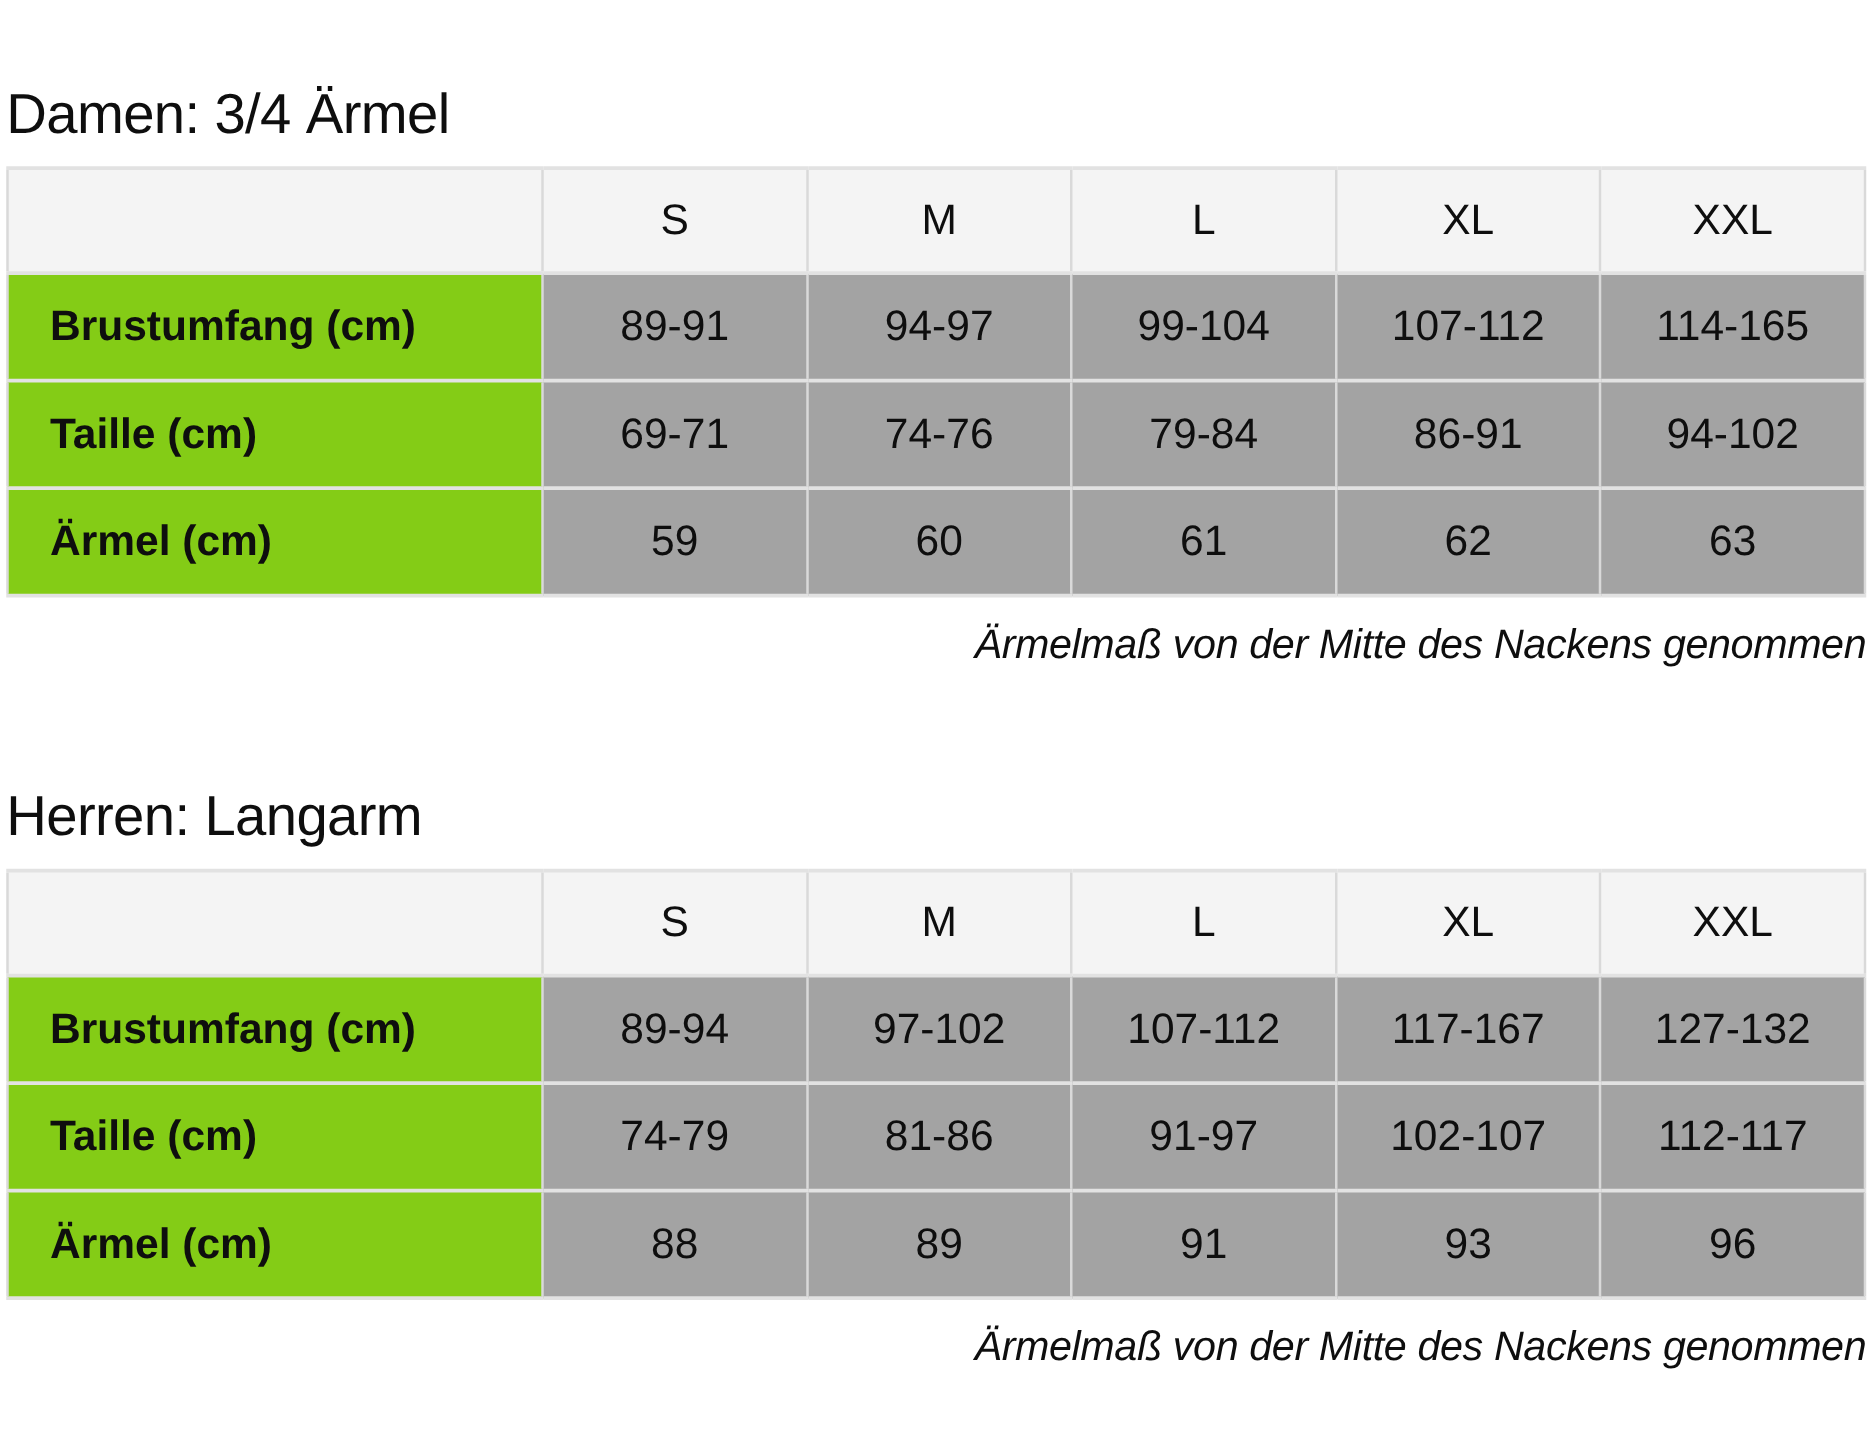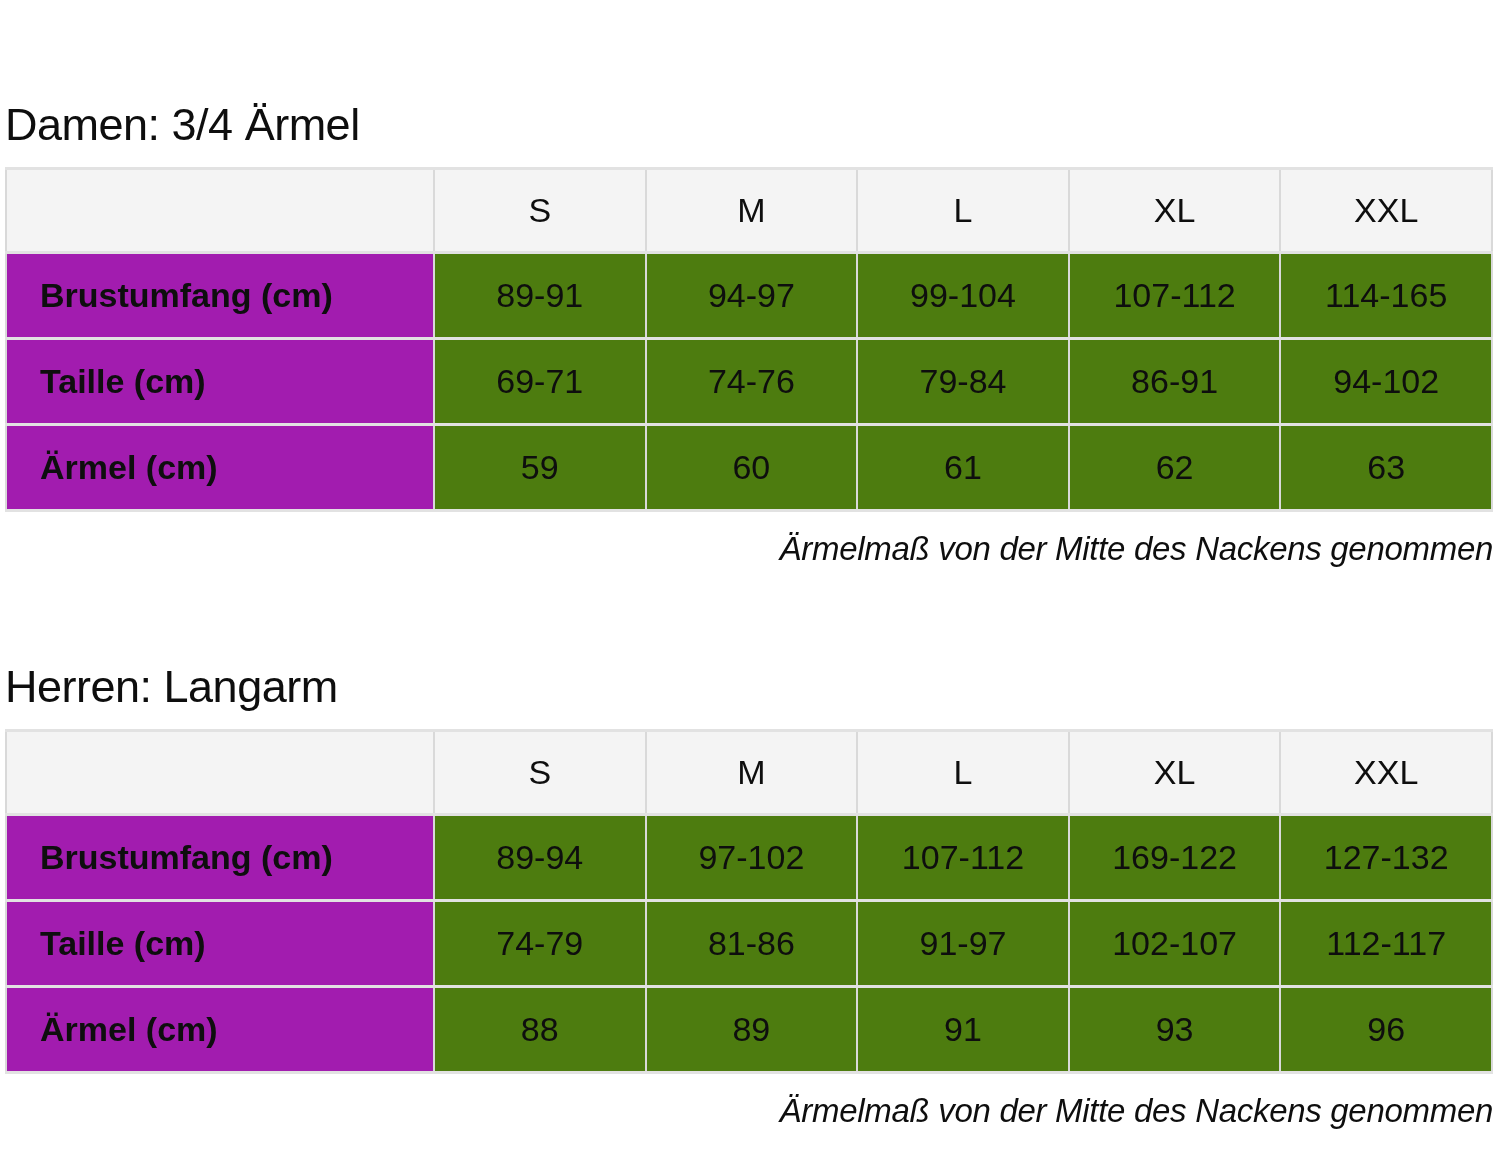--- a/index.html
+++ b/index.html
@@ -26,21 +26,21 @@
     padding-top: 2px;
     letter-spacing: -0.5px;
   }
   .section-heading {
     font-size: 45px;
     font-weight: 500;
     line-height: 1.12;
     margin: 0;
     letter-spacing: -0.5px;
   }
-  .heading-damen  { margin-top: 98px; }
+  .heading-damen  { margin-top: 64px; }
   .heading-herren { margin-top: 93px; }
   table.size-table {
     width: 100%;
     table-layout: fixed;
     border-collapse: collapse;
     margin-top: 17px;
   }
   col.label-col { width: 28.8%; }
   .size-table th,
   .size-table td {
@@ -52,25 +52,25 @@
     text-align: center;
     vertical-align: middle;
     padding: 0;
   }
   .size-table thead th {
     background: #f4f4f4;
     font-weight: 400;
     height: 84px;
   }
   .size-table tbody td {
-    background: #4d7c0f;
+    background: #a3a3a3;
     height: 86px;
   }
   .size-table tbody td.row-label {
-    background: #a21caf;
+    background: #84cc16;
     font-weight: 700;
     text-align: left;
     padding-left: 33px;
   }
   .table-note {
     font-size: 33px;
     font-style: italic;
     font-weight: 400;
     margin: 17px 0 0 0;
     line-height: 1.2;
@@ -155,21 +155,21 @@
         <th>XL</th>
         <th>XXL</th>
       </tr>
     </thead>
     <tbody>
       <tr>
         <td class="row-label">Brustumfang (cm)</td>
         <td>89-94</td>
         <td>97-102</td>
         <td>107-112</td>
-        <td>169-122</td>
+        <td>117-167</td>
         <td>127-132</td>
       </tr>
       <tr>
         <td class="row-label">Taille (cm)</td>
         <td>74-79</td>
         <td>81-86</td>
         <td>91-97</td>
         <td>102-107</td>
         <td>112-117</td>
       </tr>

